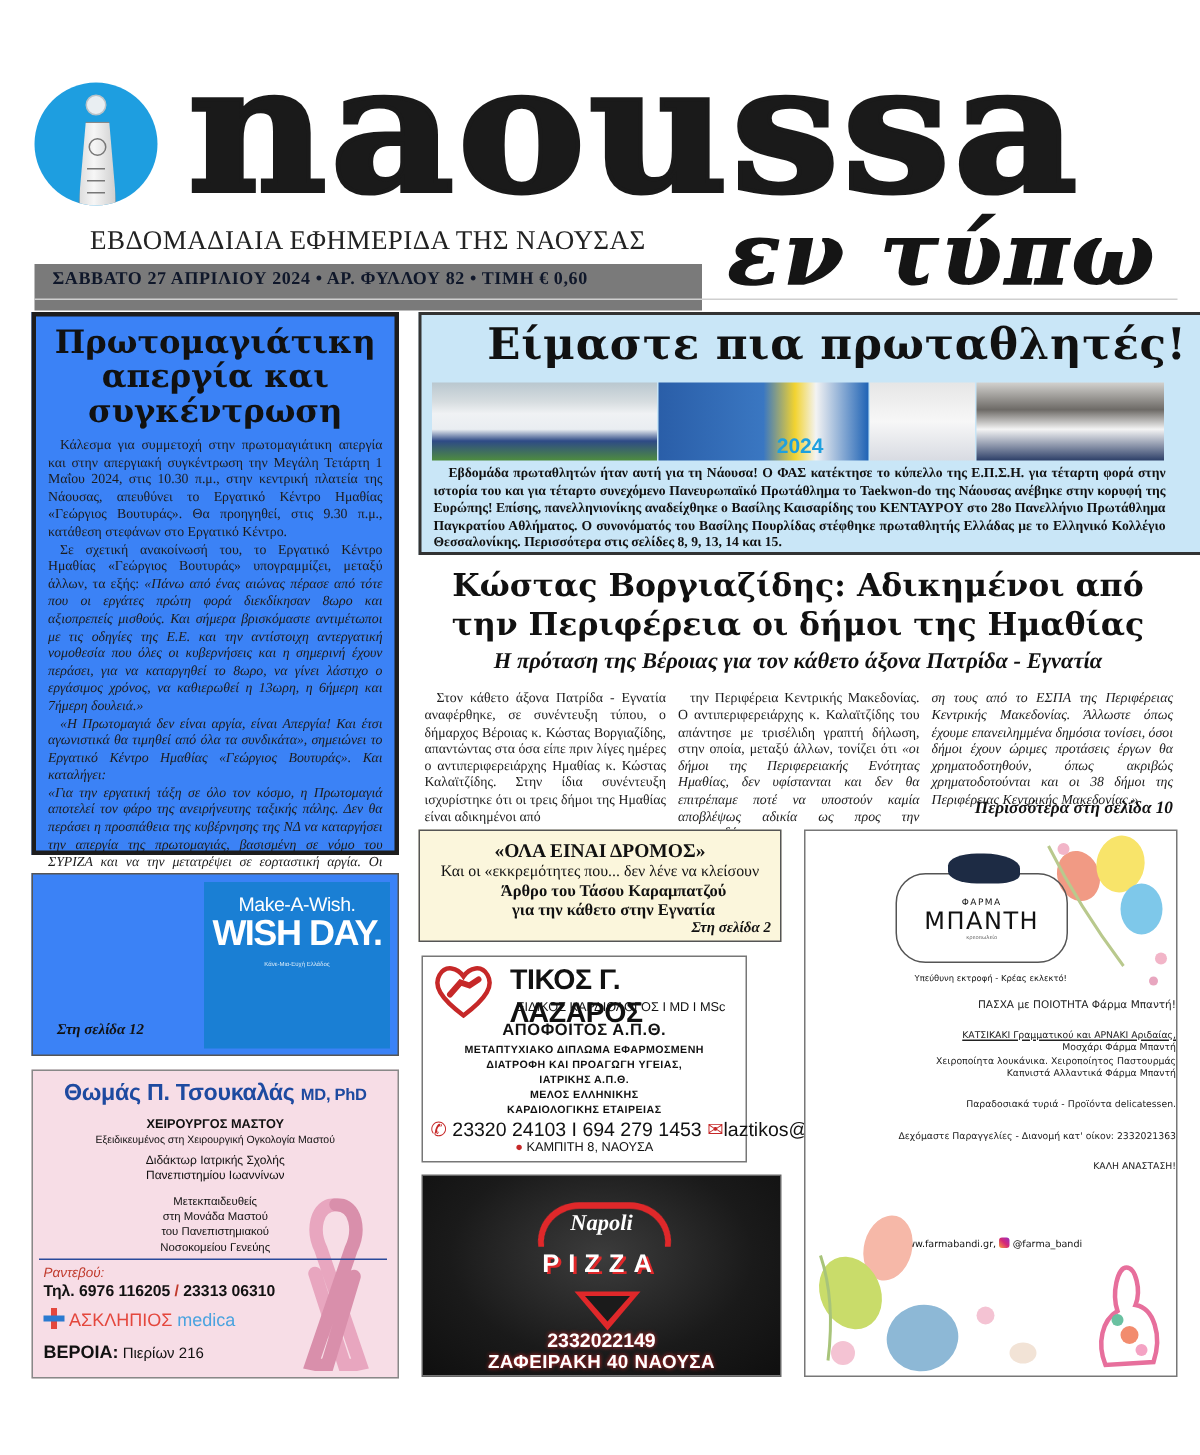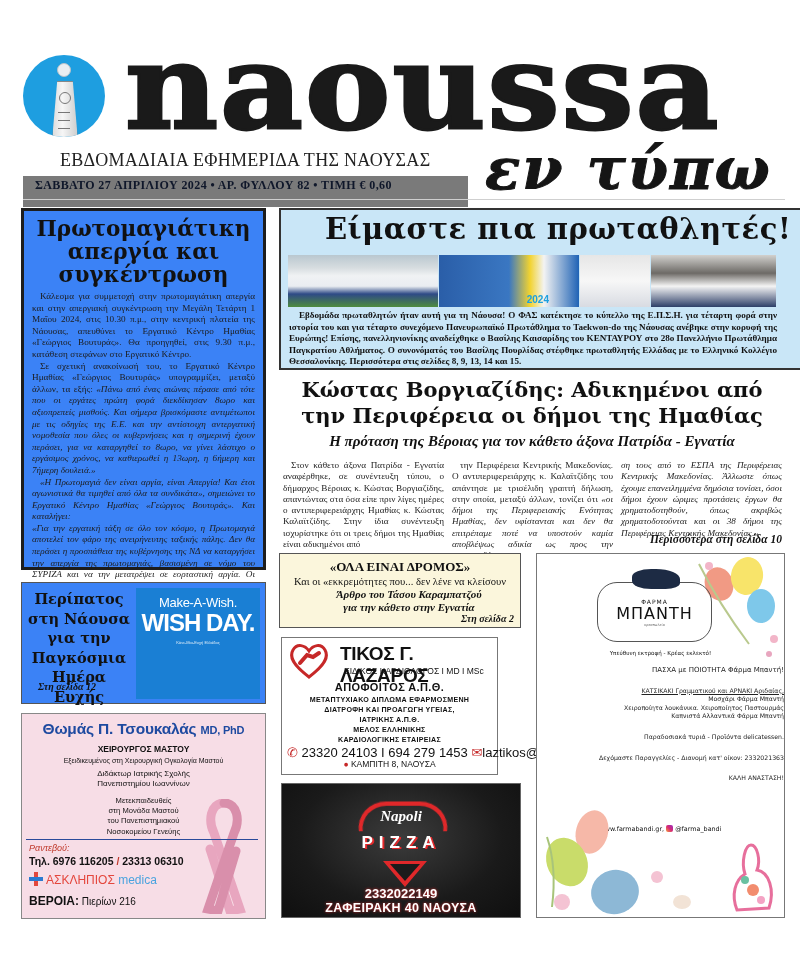--- a/index.html
+++ b/index.html
@@ -58,38 +58,38 @@
 
   
   .champ-box { left: 279px; top: 208px; width: 558px; height: 162px; border: 2px solid #333; background: #c9e6f7; }
   .champ-title { position: absolute; left: 0; top: 2px; width: 100%; text-align: center; font-family: "DejaVu Serif", serif; font-weight: bold; font-size: 29px; letter-spacing: 0.5px; }
   .photo-strip { position: absolute; left: 7px; top: 45px; width: 489px; height: 52px; display: flex; gap: 1px; }
   .photo { height: 100%; position: relative; overflow: hidden; }
   .photo.p1 { width: 150px; background: linear-gradient(180deg,#b9c7cf 0%,#d7dde0 25%,#f0f2f4 40%,#e9edf1 60%,#2e4a86 75%,#4e8c3f 100%); }
   .photo.p2 { width: 140px; background: linear-gradient(90deg,#2a5ea8 0%,#3a77c2 50%,#f2d330 65%,#f3f3f3 75%,#1f63b5 100%); }
   .photo.p3 { width: 70px; background: linear-gradient(180deg,#e6e6e6 0%,#f7f7f7 50%,#d8dbe2 100%); }
   .photo.p4 { width: 125px; background: linear-gradient(180deg,#d2d1ce 0%,#6d6a66 35%,#f4f4f4 60%,#2d3f68 100%); }
-  .photo .yr { position: absolute; right: 30px; bottom: 2px; font-family: "Liberation Sans", sans-serif; font-weight: 900; font-size: 10px; color: #1ea0df; }
+  .photo .yr { position: absolute; right: 30px; bottom: 2px; font-family: "Liberation Sans", sans-serif; font-weight: 900; font-size: 14px; color: #1ea0df; }
   .champ-text { position: absolute; left: 8px; top: 100px; width: 488px; font-family: "Liberation Serif", serif; font-weight: bold; font-size: 9.1px; line-height: 11.6px; text-align: justify; }
   .champ-text p { text-indent: 10px; }
 
   
   .vorg-head { position: absolute; left: 279px; top: 377px; width: 506px; text-align: center; font-family: "DejaVu Serif", serif; font-weight: bold; font-size: 21px; line-height: 26px; }
   .vorg-sub { position: absolute; left: 279px; top: 433px; width: 506px; text-align: center; font-family: "Liberation Serif", serif; font-style: italic; font-weight: bold; font-size: 15px; }
   .vorg-cols { position: absolute; left: 283px; top: 460px; width: 500px; display: flex; gap: 8px; }
   .vorg-col { width: 161px; font-family: "Liberation Serif", serif; font-size: 9.2px; line-height: 11.3px; text-align: justify; color: #1c1c1c; }
   .vorg-col p { text-indent: 8px; }
   .vorg-col em { font-style: italic; }
   .vorg-more { position: absolute; right: 18px; top: 533px; font-family: "Liberation Serif", serif; font-style: italic; font-weight: bold; font-size: 11.5px; }
 
   
   .road-box { left: 279px; top: 553px; width: 242px; height: 75px; border: 1px solid #555; background: #fbf6dc; text-align: center; font-family: "Liberation Serif", serif; }
   .road-title { font-weight: bold; font-size: 13px; margin-top: 5px; }
   .road-line { font-size: 10.6px; margin-top: 1px; }
-  .road-author { font-style: italic; font-weight: bold; font-size: 11px; margin-top: 1px; line-height: 13px; margin-left: 18px; }
+  .road-author { font-weight: bold; font-size: 11px; margin-top: 1px; line-height: 13px; margin-left: 18px; }
   .road-ref { position: absolute; right: 6px; bottom: 3px; font-style: italic; font-weight: bold; font-size: 10px; }
 
   
   .cardio-box { left: 281px; top: 637px; width: 217px; height: 138px; border: 1px solid #777; background: #fff; font-family: "Liberation Sans", sans-serif; }
   .heart { position: absolute; left: 7px; top: 5px; width: 40px; height: 36px; }
   .cardio-name { position: absolute; left: 58px; top: 5px; font-weight: bold; font-size: 19px; letter-spacing: -0.3px; }
   .cardio-role { position: absolute; left: 62px; top: 28px; font-size: 8.5px; }
   .cardio-grad { position: absolute; left: 0; top: 43px; width: 100%; text-align: center; font-weight: bold; font-size: 11px; letter-spacing: 0.4px; }
   .cardio-details { position: absolute; left: 0; top: 57px; width: 100%; text-align: center; font-weight: bold; font-size: 7.1px; line-height: 10px; letter-spacing: 0.3px; }
   .cardio-contact { position: absolute; left: 5px; top: 107px; font-size: 13px; white-space: nowrap; }
@@ -143,27 +143,20 @@
   <h2 class="strike-title">Πρωτομαγιάτικη απεργία και συγκέντρωση</h2>
   <div class="body-text">
     <p>Κάλεσμα για συμμετοχή στην πρωτομαγιάτικη απεργία και στην απεργιακή συγκέντρωση την Μεγάλη Τετάρτη 1 Μαΐου 2024, στις 10.30 π.μ., στην κεντρική πλατεία της Νάουσας, απευθύνει το Εργατικό Κέντρο Ημαθίας «Γεώργιος Βουτυράς». Θα προηγηθεί, στις 9.30 π.μ., κατάθεση στεφάνων στο Εργατικό Κέντρο.</p>
     <p><span>Σε σχετική ανακοίνωσή του, το Εργατικό Κέντρο Ημαθίας «Γεώργιος Βουτυράς» υπογραμμίζει, μεταξύ άλλων, τα εξής:</span> <em>«Πάνω από ένας αιώνας πέρασε από τότε που οι εργάτες πρώτη φορά διεκδίκησαν 8ωρο και αξιοπρεπείς μισθούς. Και σήμερα βρισκόμαστε αντιμέτωποι με τις οδηγίες της Ε.Ε. και την αντίστοιχη αντεργατική νομοθεσία που όλες οι κυβερνήσεις και η σημερινή έχουν περάσει, για να καταργηθεί το 8ωρο, να γίνει λάστιχο ο εργάσιμος χρόνος, να καθιερωθεί η 13ωρη, η 6ήμερη και 7ήμερη δουλειά.»</em></p>
     <p><em>«Η Πρωτομαγιά δεν είναι αργία, είναι Απεργία! Και έτσι αγωνιστικά θα τιμηθεί από όλα τα συνδικάτα», σημειώνει το Εργατικό Κέντρο Ημαθίας «Γεώργιος Βουτυράς». Και καταλήγει:</em></p>
     <p style="text-indent:0"><em>«Για την εργατική τάξη σε όλο τον κόσμο, η Πρωτομαγιά αποτελεί τον φάρο της ανειρήνευτης ταξικής πάλης. Δεν θα περάσει η προσπάθεια της κυβέρνησης της ΝΔ να καταργήσει την απεργία της πρωτομαγιάς, βασισμένη σε νόμο του ΣΥΡΙΖΑ και να την μετατρέψει σε εορταστική αργία. Οι αγώνες μας πρέπει να συνεχιστούν και να δυναμώσουν. ΟΛΟΙ ΣΤΗ ΠΡΩΤΟΜΑΓΙΑΤΙΚΗ ΑΠΕΡΓΙΑΚΗ ΣΥΓΚΕΝΤΡΩΣΗ.»</em></p>
   </div>
 </article>
 
 <article class="box wish-box">
-  <div class="wish-text">
-    <div>Περίπατος</div>
-    <div>στη Νάουσα</div>
-    <div>για την</div>
-    <div>Παγκόσμια</div>
-    <div>Ημέρα Ευχής</div>
-  </div>
   <div class="wish-ref">Στη σελίδα 12</div>
   <div class="wish-logo">
     <div class="wish-make">Make-A-Wish.</div>
     <div class="wish-day">WISH DAY.</div>
     <div class="wish-small">Κάνε-Μια-Ευχή Ελλάδος</div>
   </div>
 </article>
 
 <aside class="box doctor-box">
   <div class="doc-name"><span>Θωμάς Π. Τσουκαλάς</span> <small>MD, PhD</small></div>

